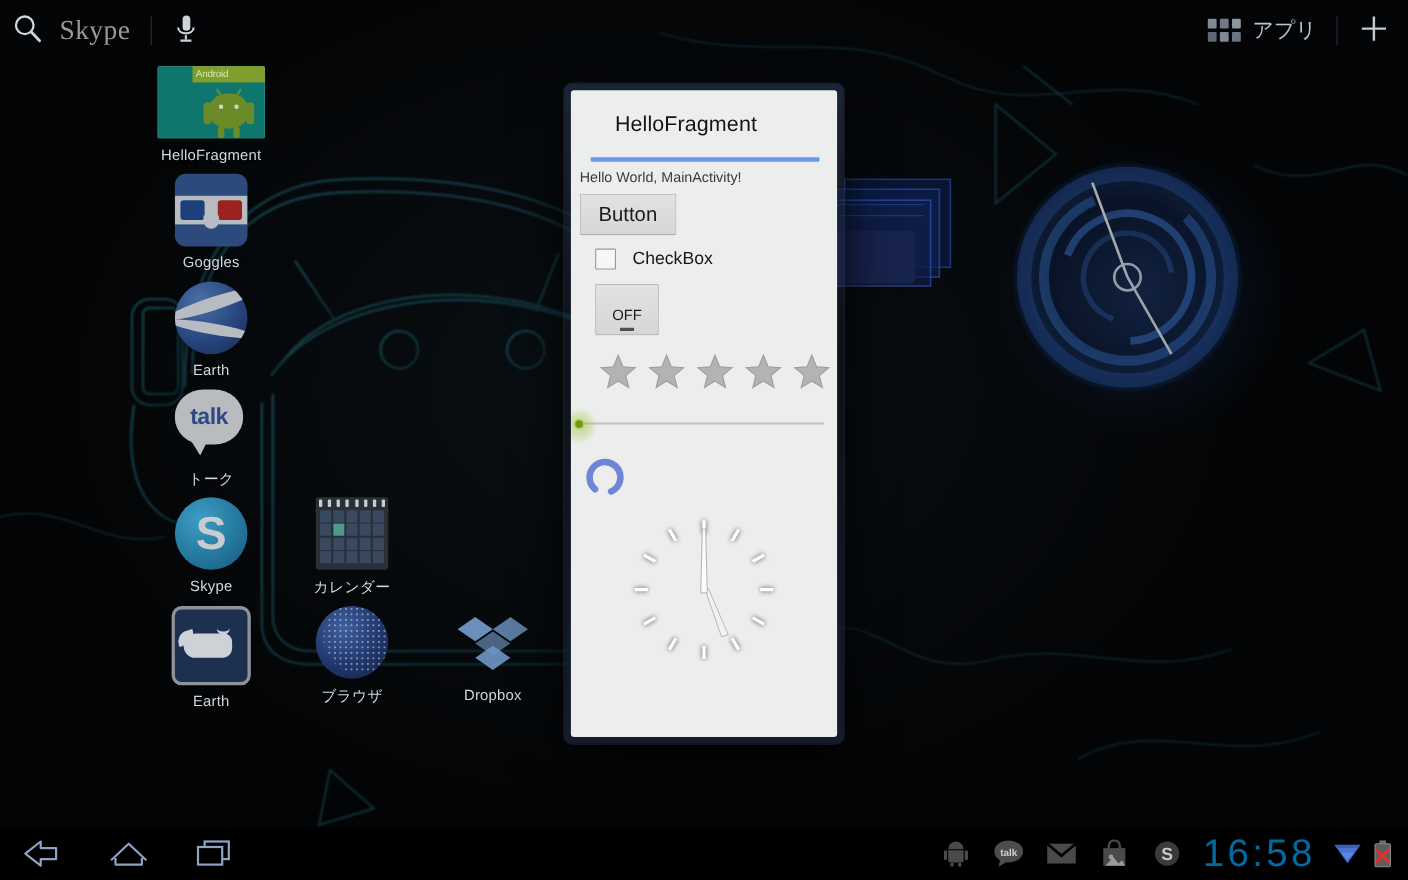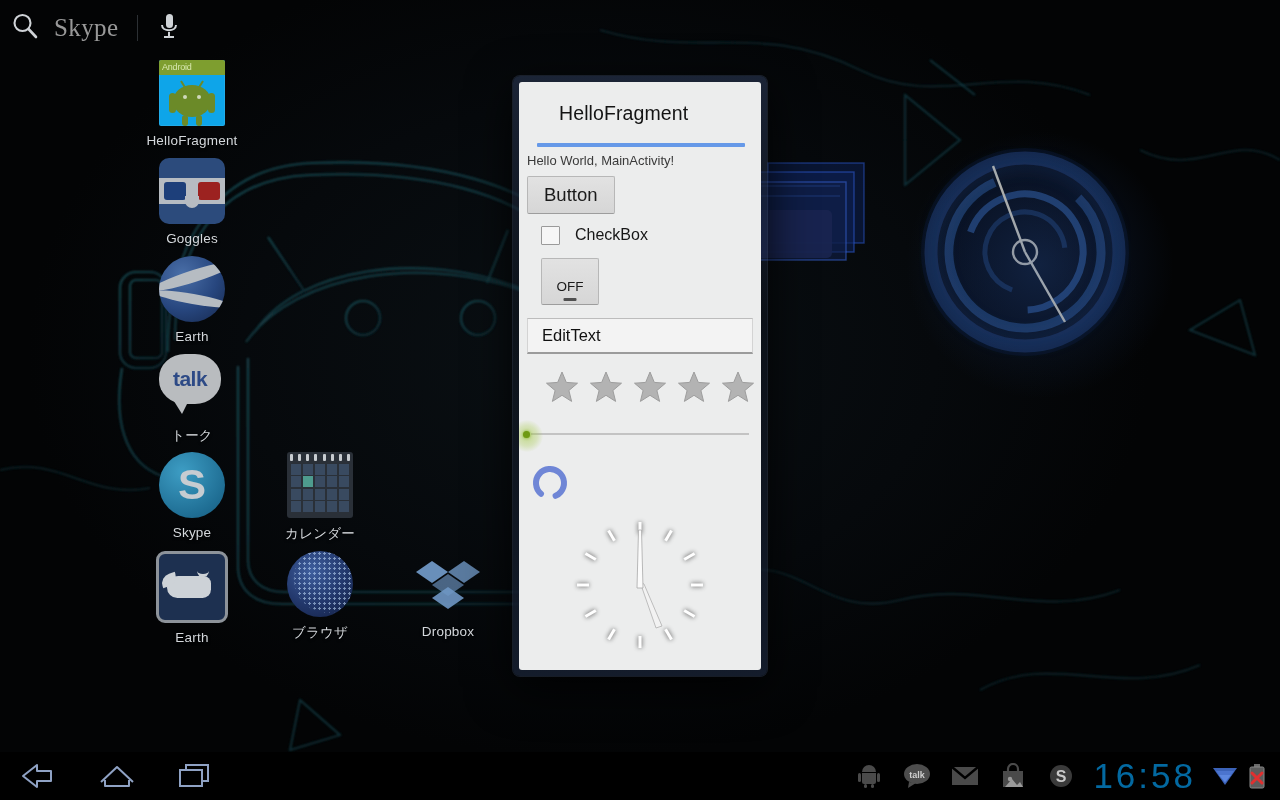--- a/index.html
+++ b/index.html
@@ -45,22 +45,22 @@
   .gridicon i:nth-child(5){background:#7f8a95;}
   .gridicon i:nth-child(6){background:#6a7480;}
 
   
   .appicon{position:absolute;width:120px;text-align:center;z-index:20;}
   .appicon .ibox{width:66px;height:66px;margin:0 auto;position:relative;}
   .appicon .lbl{margin-top:7px;font-size:13.5px;color:#d4d8dc;
     text-shadow:0 1px 3px rgba(0,0,0,.95);letter-spacing:.2px;}
 
   
-  .ic-hello{background:#0ea5e9;border-radius:2px;overflow:hidden;
-    box-shadow:inset 0 0 0 1px rgba(255,255,255,.08);}
+  .ic-hello{background:#0f766e;border-radius:2px;overflow:hidden;
+    box-shadow:inset 0 0 0 1px rgba(255,255,255,.08);padding-left:32px;}
   .ic-hello .top{height:15px;background:#7e9e2f;color:#d8e8b0;font-size:9px;
     line-height:15px;text-align:left;padding-left:3px;letter-spacing:-.2px;}
 
   
   .ic-goggles{background:#2c4b7c;border-radius:10px;position:relative;overflow:hidden;}
   .ic-goggles .band{position:absolute;left:0;right:0;top:20px;height:26px;background:#b7bcc2;}
   .ic-goggles .le,.ic-goggles .re{position:absolute;top:24px;width:22px;height:18px;border-radius:3px;}
   .ic-goggles .le{left:5px;background:#1d3f7a;}
   .ic-goggles .re{right:5px;background:#9c2220;}
   .ic-goggles .nose{position:absolute;left:26px;top:38px;width:14px;height:12px;background:#b7bcc2;
@@ -130,21 +130,21 @@
   #dialog-title{font-size:19.5px;color:#141414;padding:20px 0 0 40px;letter-spacing:.1px;}
   #title-divider{height:4px;background:#6699e8;margin:18px 16px 0 18px;border-radius:1px;}
 
   #hello-text{font-size:13px;color:#3a3a3a;padding:6px 0 0 8px;}
 
   .btn{display:inline-block;background:linear-gradient(180deg,#e2e2e2 0%,#d6d6d6 100%);
     border:1px solid #b7b7b7;border-bottom-color:#9d9d9d;border-radius:2px;
     color:#1a1a1a;text-align:center;}
   #btn-button{margin:8px 0 0 8px;padding:7px 16px;font-size:18.5px;}
 
-  .row{display:flex;margin:12px 0 0 22px;}
+  .row{display:flex;align-items:center;margin:12px 0 0 22px;}
   .cbox{width:17px;height:17px;border:1.6px solid #9a9a9a;background:#f6f6f6;border-radius:1px;}
   .rbtn{width:17px;height:17px;border:1.6px solid #9a9a9a;background:#f6f6f6;border-radius:50%;}
   .row .rlabel{font-size:16px;color:#161616;margin-left:15px;}
 
   #toggle-off{position:relative;margin:13px 0 0 22px;width:56px;padding:20px 0 10px;
     font-size:13.5px;}
   #toggle-off .ind{position:absolute;left:50%;transform:translateX(-50%);bottom:3px;
     width:13px;height:3.5px;background:#4f4f4f;border-radius:1px;}
 
   #edittext{margin:13px 8px 0 8px;height:36px;background:#f3f3f3;
@@ -266,20 +266,38 @@
     <span>
       <svg width="26" height="30" viewBox="0 0 26 30" fill="none">
         <rect x="10" y="3" width="7" height="14" rx="3.5" fill="#cfd3d7"></rect>
         <path d="M6 14 C 6 21, 20 21, 20 14" stroke="#cfd3d7" stroke-width="2" fill="none"></path>
         <line x1="13" y1="21" x2="13" y2="25" stroke="#cfd3d7" stroke-width="2"></line>
         <line x1="8" y1="26" x2="18" y2="26" stroke="#cfd3d7" stroke-width="2"></line>
       </svg>
     </span>
   </div>
 
+  <div id="apps-widget">
+    <span class="gridicon">
+      <i></i>
+        <i></i>
+        <i></i>
+        <i></i>
+        <i></i>
+        <i></i>
+    </span>
+    <span class="applabel">アプリ</span>
+    <span class="vdiv"></span>
+    <span style="margin-right:8px;">
+      <svg width="30" height="30" viewBox="0 0 30 30">
+        <line x1="15" y1="4" x2="15" y2="26" stroke="#c6cacf" stroke-width="2.2"></line>
+        <line x1="4" y1="15" x2="26" y2="15" stroke="#c6cacf" stroke-width="2.2"></line>
+      </svg>
+    </span>
+  </div>
 </div>
 
 <div class="appicon" style="left:132px;top:60px;">
   <div class="ibox ic-hello">
     <div class="top">Android</div>
     <svg width="66" height="51" viewBox="0 0 66 51">
       <g fill="#6b8a28">
         <ellipse cx="33" cy="26" rx="19" ry="16"></ellipse>
         <rect x="10" y="18" width="7" height="20" rx="3.5"></rect>
         <rect x="49" y="18" width="7" height="20" rx="3.5"></rect>
@@ -409,23 +427,20 @@
       <span class="cbox"></span>
       <span class="rlabel">CheckBox</span>
     </div>
 
 
     <div class="btn" id="toggle-off">
       <span>OFF</span>
       <span class="ind"></span>
     </div>
 
-    <div id="edittext">
-      <span>EditText</span>
-    </div>
 
     <div id="ratingbar">
       <span class="star">
         <svg width="34" height="34" viewBox="0 0 34 34">
             <polygon points="17,2 21.3,12.4 32.5,13.2 23.9,20.5 26.6,31.4 17,25.3 7.4,31.4 10.1,20.5 1.5,13.2 12.7,12.4" fill="#b3b3b3" stroke="#9d9d9d" stroke-width="1"></polygon>
           </svg>
       </span>
       <span class="star">
         <svg width="34" height="34" viewBox="0 0 34 34">
             <polygon points="17,2 21.3,12.4 32.5,13.2 23.9,20.5 26.6,31.4 17,25.3 7.4,31.4 10.1,20.5 1.5,13.2 12.7,12.4" fill="#b3b3b3" stroke="#9d9d9d" stroke-width="1"></polygon>

